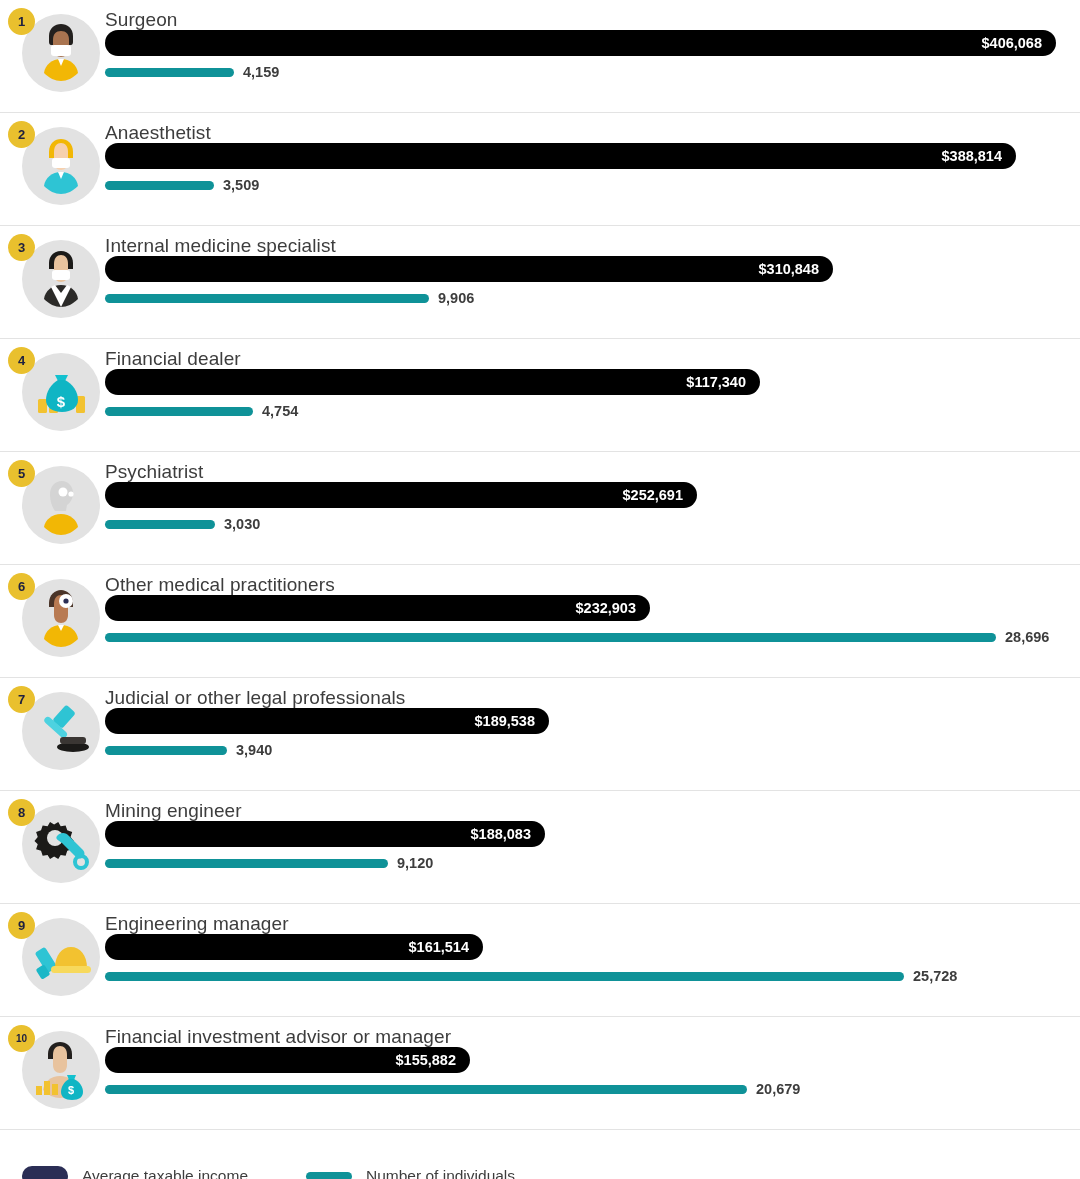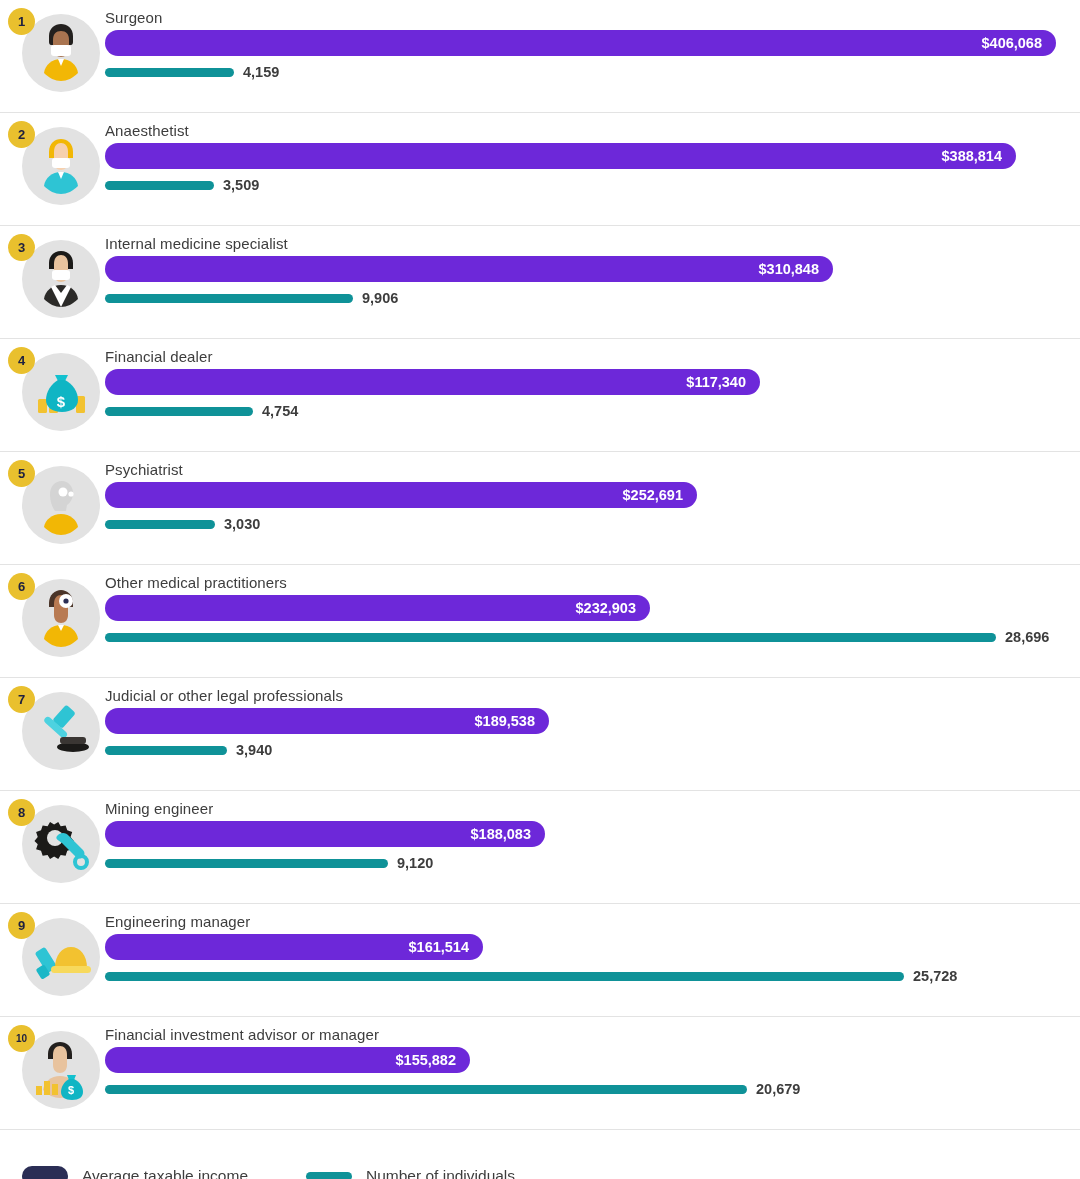--- a/index.html
+++ b/index.html
@@ -50,33 +50,33 @@
     line-height: 27px;
     text-align: center;
     z-index: 3;
   }
   .rank-badge.wide { font-size: 10px; }
 
   
   .occupation {
     position: absolute;
     left: 105px; top: 9px;
-    font-size: 15px;
+    font-size: 19px;
     color: #3d3d3d;
     letter-spacing: 0.1px;
     white-space: nowrap;
   }
   .bar-track-income {
     position: absolute;
     left: 105px; top: 30px;
     height: 26px;
   }
   .bar-income {
     height: 26px;
-    background: #6d28d9;
+    background: #000000;
     border-radius: 13px;
     position: relative;
   }
   .bar-income-label {
     position: absolute;
     right: 14px; top: 0;
     line-height: 26px;
     color: #ffffff;
     font-size: 14.5px;
     font-weight: bold;
@@ -203,21 +203,21 @@
             </svg>
           </div>
           <div class="rank-badge">3</div>
         </div>
         <div class="occupation">Internal medicine specialist</div>
         <div class="bar-track-income" style="width:728px">
           <div class="bar-income">
             <span class="bar-income-label">$310,848</span>
           </div>
         </div>
-        <div class="bar-track-count" style="width:248px">
+        <div class="bar-track-count" style="width:324px">
           <div class="bar-count">
             <span class="bar-count-label">9,906</span>
           </div>
         </div>
       </div>
       <div class="row">
         <div class="avatar-wrap">
           <div class="avatar-circle">
             <svg viewBox="0 0 78 78">
               <g>

